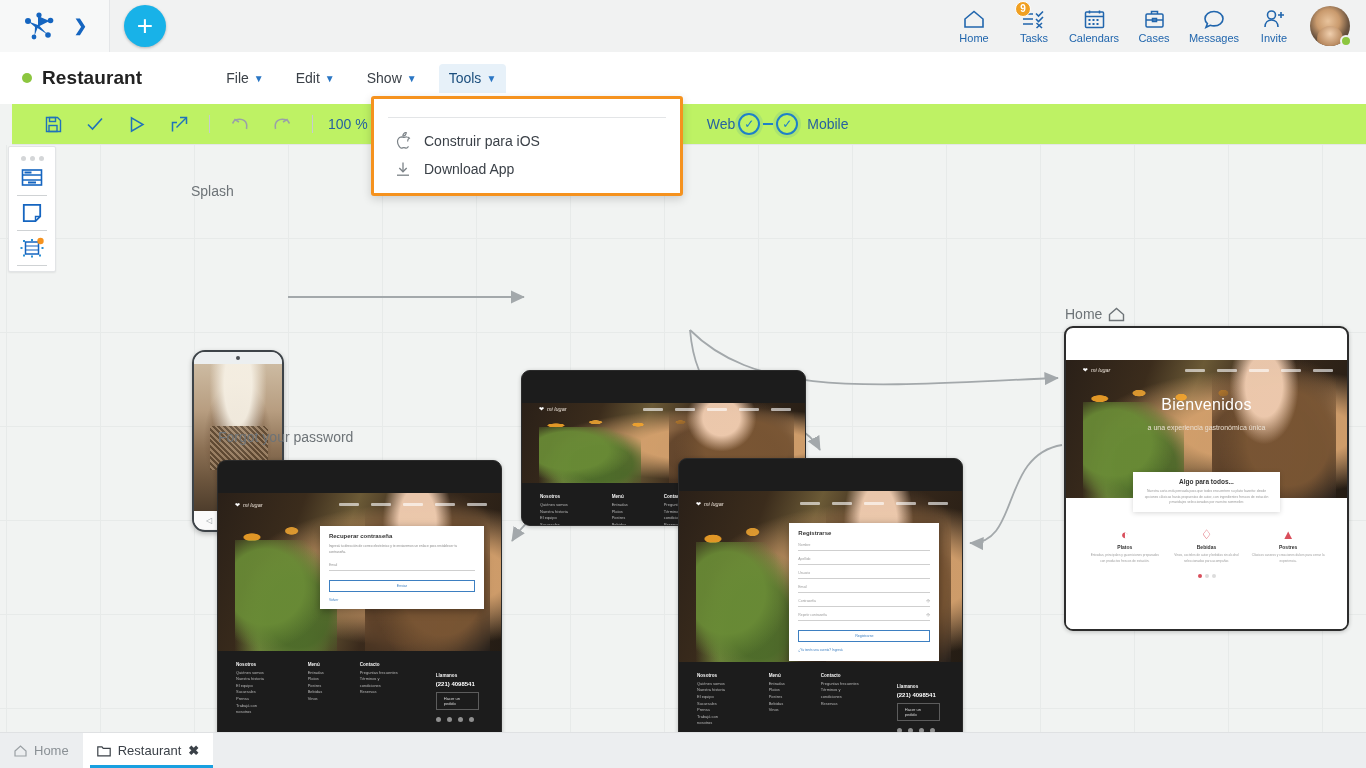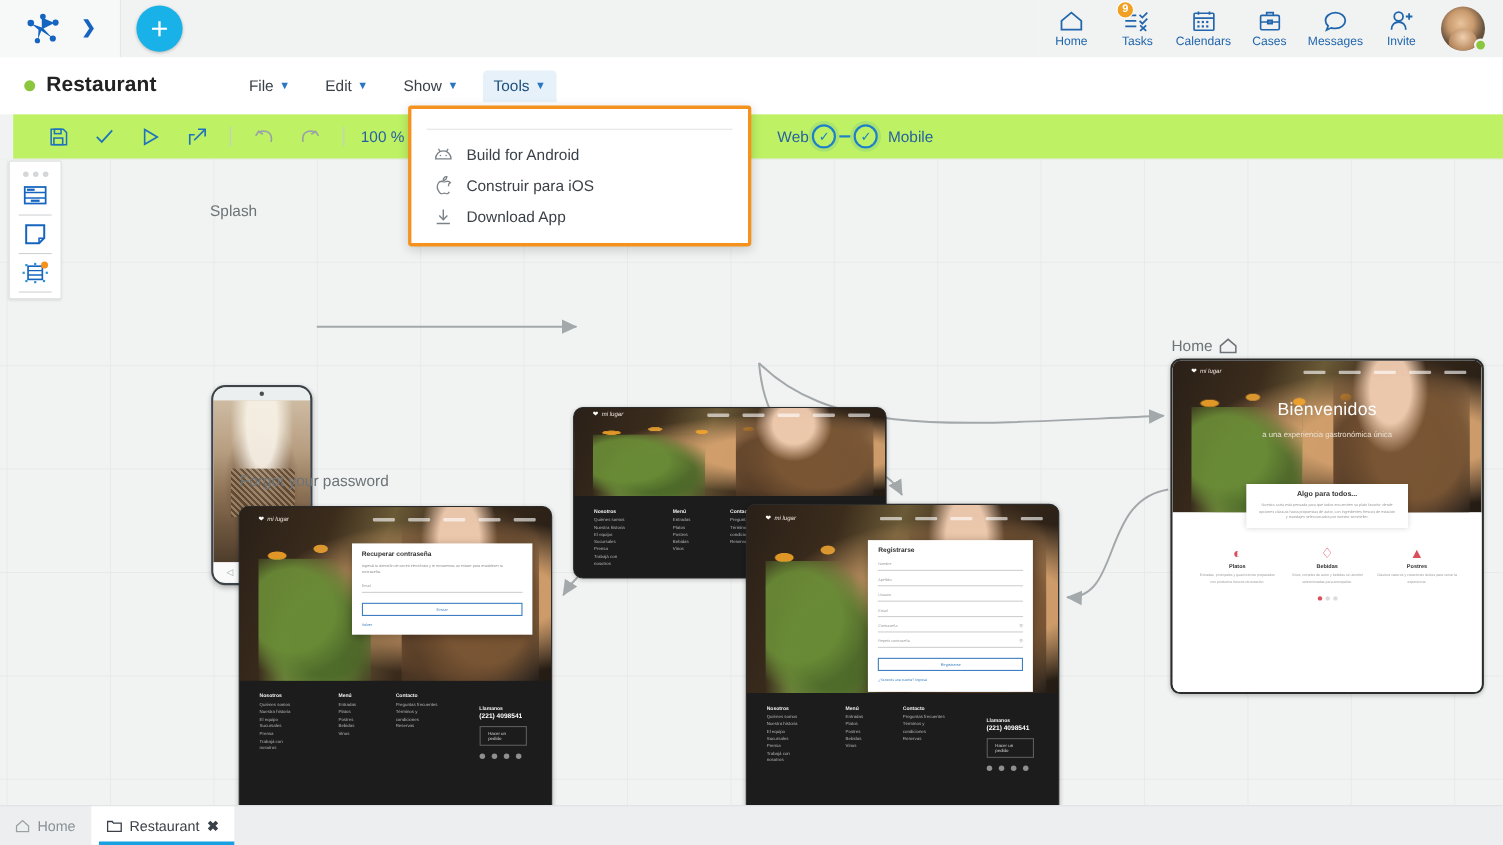--- a/index.html
+++ b/index.html
@@ -130,21 +130,21 @@
     display:flex; align-items:center; gap:6px;
   }
 
   
   .webframe {
     position:absolute; border-radius:9px; overflow:hidden;
     background:#1c1c1c; border:1.5px solid #2b2b2b;
     box-shadow: 0 1px 4px rgba(0,0,0,.22);
   }
   .webframe.selected { border:2px solid #2c2c2c; }
-  .hero { position:relative; width:100%; overflow:hidden; }
+  .hero { position:relative; width:100%; overflow:hidden;margin-top:32px; }
   .hero-bg {
     position:absolute; inset:0;
     background:
       radial-gradient(ellipse at 12% 28%, rgba(255,170,40,.85) 0 2.2%, transparent 2.6%),
       radial-gradient(ellipse at 26% 24%, rgba(255,175,50,.8) 0 2%, transparent 2.4%),
       radial-gradient(ellipse at 41% 27%, rgba(255,170,40,.8) 0 2.2%, transparent 2.6%),
       radial-gradient(ellipse at 56% 24%, rgba(255,165,35,.75) 0 2%, transparent 2.4%),
       radial-gradient(ellipse at 72% 52%, rgba(214,162,110,.95) 0 30%, transparent 62%),
       linear-gradient(110deg,#2a2018 0%, #3b2c1c 26%, #6b5a36 42%, #3a2a1c 58%, #241c14 100%);
   }
@@ -793,32 +793,20 @@
   </div>
   <div class="panel-div"></div>
 </div>
 
 <div id="tools-menu">
 
   <div class="mi-sep"></div>
 
   <div class="mi">
     <span class="mi-icon">
-      <svg width="18" height="13" viewBox="0 0 18 13" fill="none" stroke="#7b8287" stroke-width="1.2">
-        <path d="M2 10.5 C2 6.3 5.1 3.2 9 3.2 C12.9 3.2 16 6.3 16 10.5 Z"></path>
-        <path d="M4.6 1.2 L6.2 4"></path>
-          <path d="M13.4 1.2 L11.8 4"></path>
-        <circle cx="6.4" cy="7.4" r=".75" fill="#7b8287" stroke="none"></circle>
-        <circle cx="11.6" cy="7.4" r=".75" fill="#7b8287" stroke="none"></circle>
-      </svg>
-    </span>
-    <span>Build for Android</span>
-  </div>
-  <div class="mi">
-    <span class="mi-icon">
       <svg width="15" height="17" viewBox="0 0 15 17" fill="none" stroke="#7b8287" stroke-width="1.2">
         <path d="M11.6 9.4 C11.6 6.9 13.4 6.1 13.4 6.1 C12.6 5 11.3 4.8 10.8 4.8 C9.6 4.7 8.5 5.5 7.9 5.5 C7.3 5.5 6.4 4.8 5.4 4.8 C4.1 4.9 2.9 5.6 2.3 6.8 C1 9.1 1.9 12.5 3.2 14.4 C3.8 15.3 4.5 16.3 5.5 16.2 C6.4 16.2 6.8 15.6 7.9 15.6 C9 15.6 9.3 16.2 10.3 16.2 C11.3 16.2 11.9 15.3 12.5 14.4"></path>
         <path d="M9.3 3 C9.9 2.3 10.3 1.3 10.2 0.4 C9.4 0.4 8.4 0.9 7.8 1.6 C7.3 2.2 6.8 3.2 6.9 4.1 C7.8 4.2 8.7 3.7 9.3 3 Z"></path>
       </svg>
     </span>
     <span>Construir para iOS</span>
   </div>
   <div class="mi">
     <span class="mi-icon">
       <svg width="16" height="16" viewBox="0 0 16 16" fill="none" stroke="#7b8287" stroke-width="1.3">

